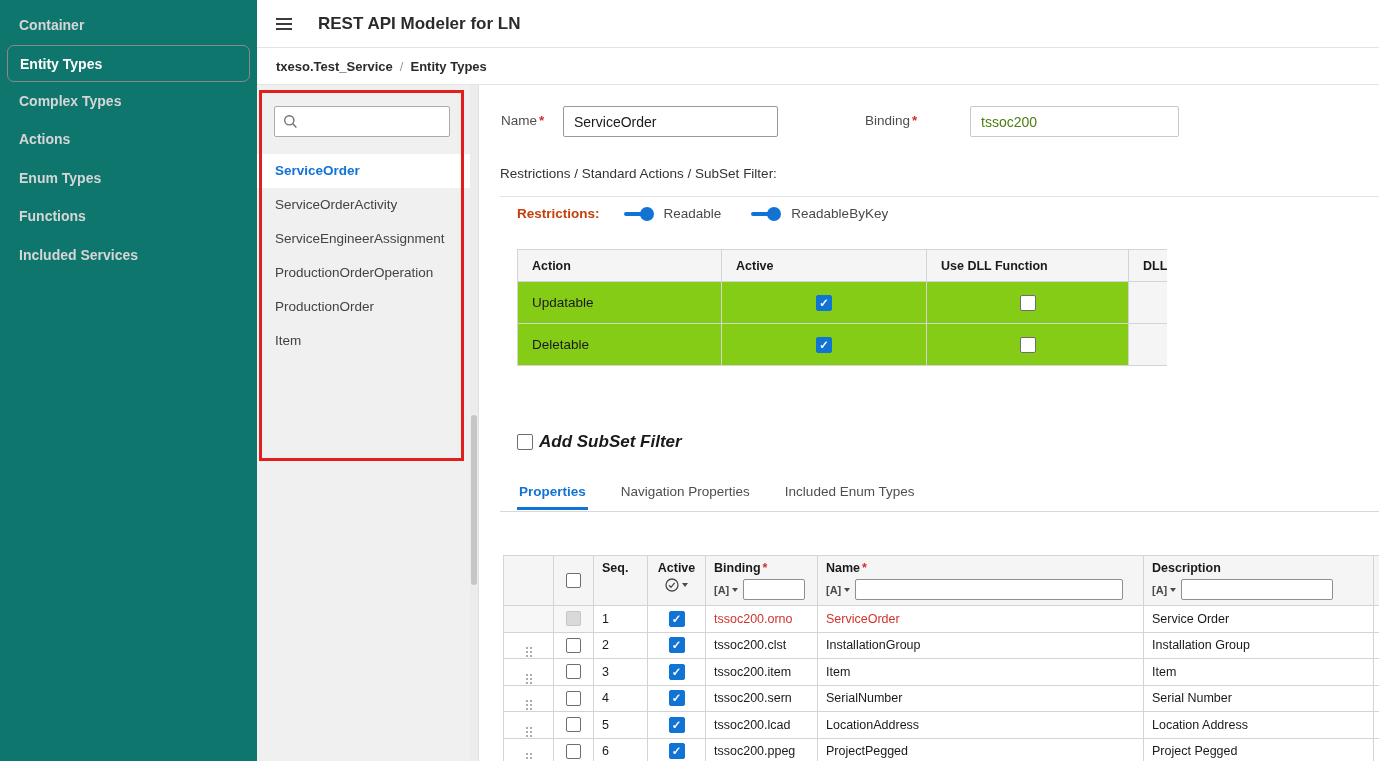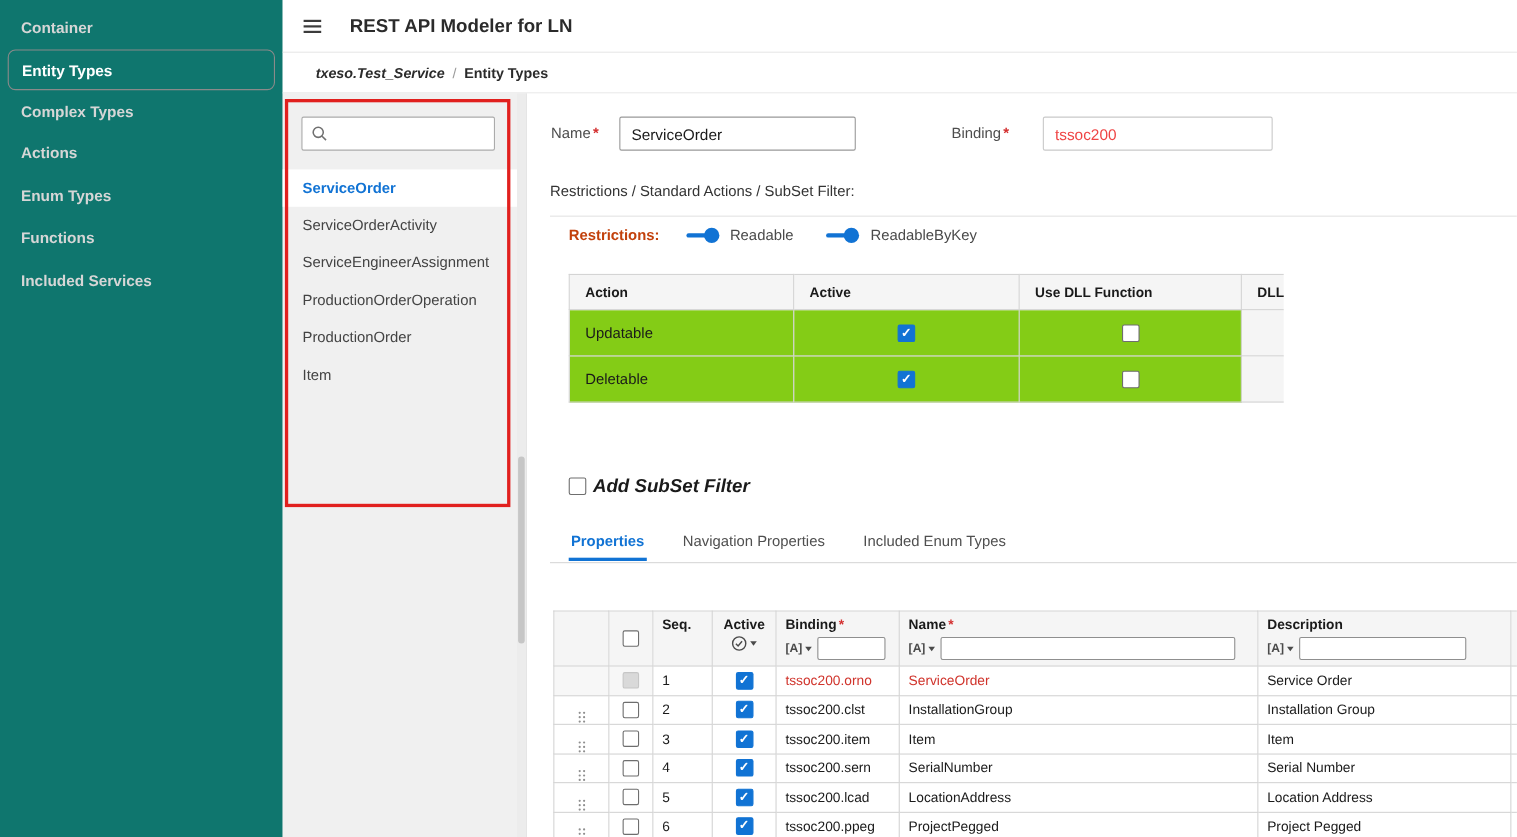--- a/index.html
+++ b/index.html
@@ -17,21 +17,21 @@
   
   .topbar { position:absolute; left:257px; top:0; right:0; height:48px; background:#fff;
     border-bottom:1px solid #e4e4e4; display:flex; align-items:center; }
   .hamburger { margin-left:19px; width:16px; height:12px; display:flex; flex-direction:column;
     justify-content:space-between; cursor:pointer; }
   .hamburger span { display:block; height:2px; background:#3c3c3c; }
   .app-title { margin-left:26px; font-size:17px; font-weight:700; color:#2b2b2b; }
   .breadcrumbbar { position:absolute; left:257px; top:48px; right:0; height:37px; background:#fff;
     border-bottom:1px solid #e4e4e4; display:flex; align-items:center; font-size:13px; }
   .crumb { font-weight:700; color:#2b2b2b; }
-  .crumb-first { margin-left:30px; cursor:pointer;font-style:italic; }
+  .crumb-first { margin-left:19px; cursor:pointer; }
   .crumb-sep { margin:0 7px; color:#9a9a9a; font-weight:400; }
 
   
   .entity-panel { position:absolute; left:257px; top:85px; width:222px; bottom:0; background:#f0f0f0;
     border-right:1px solid #e0e0e0; }
   .annotation-box { position:absolute; left:2px; top:5px; width:205px; height:371px;
     border:3px solid #e1201e; pointer-events:none; z-index:5; }
   .entity-search { position:absolute; left:17px; top:21px; width:176px; height:31px; background:#fff;
     border:1px solid #ababab; border-radius:2px; display:flex; align-items:center; }
   .entity-search svg { margin-left:8px; }
@@ -44,21 +44,21 @@
   .panel-scrollbar { position:absolute; right:0; top:0; width:8px; bottom:0; background:#ececec; }
   .panel-scrollbar .thumb { position:absolute; left:1px; width:6px; top:330px; height:170px;
     background:#c6c6c6; border-radius:3px; }
 
   
   .main-content { position:absolute; left:479px; top:85px; right:0; bottom:0; background:#fff; overflow:hidden; }
   .field-label { position:absolute; font-size:13.5px; color:#4d4d4d; }
   .req { color:#d32f2f; font-weight:700; margin-left:2px; }
   .text-input { position:absolute; height:31px; border:1px solid #999; border-radius:2px; font-size:14px;
     padding:0 10px; color:#1a1a1a; font-family:inherit; outline:none; }
-  .text-input:disabled { border-color:#c9c9c9; color:#ef4444; background:#fff; }
+  .text-input:disabled { border-color:#c9c9c9; color:#4d7c0f; background:#fff;margin-left:22px; }
   .name-input { left:84px; top:21px; width:215px; }
   .binding-input { left:469px; top:21px; width:209px; }
   .section-title { position:absolute; left:21px; top:81px; font-size:13.5px; color:#333; }
   .divider1 { position:absolute; left:21px; right:0; top:111px; height:1px; background:#e3e3e3; }
 
   .restrictions-row { position:absolute; left:38px; top:121px; display:flex; align-items:center; }
   .restrictions-label { font-size:13.5px; font-weight:700; color:#c2410c; margin-right:24px; }
   .toggle-group { display:flex; align-items:center; margin-right:30px; cursor:pointer; }
   .switch { position:relative; width:30px; height:14px; display:inline-block; }
   .switch .track { position:absolute; left:0; top:5px; width:20px; height:4px; border-radius:2px; background:#1173d4; }

